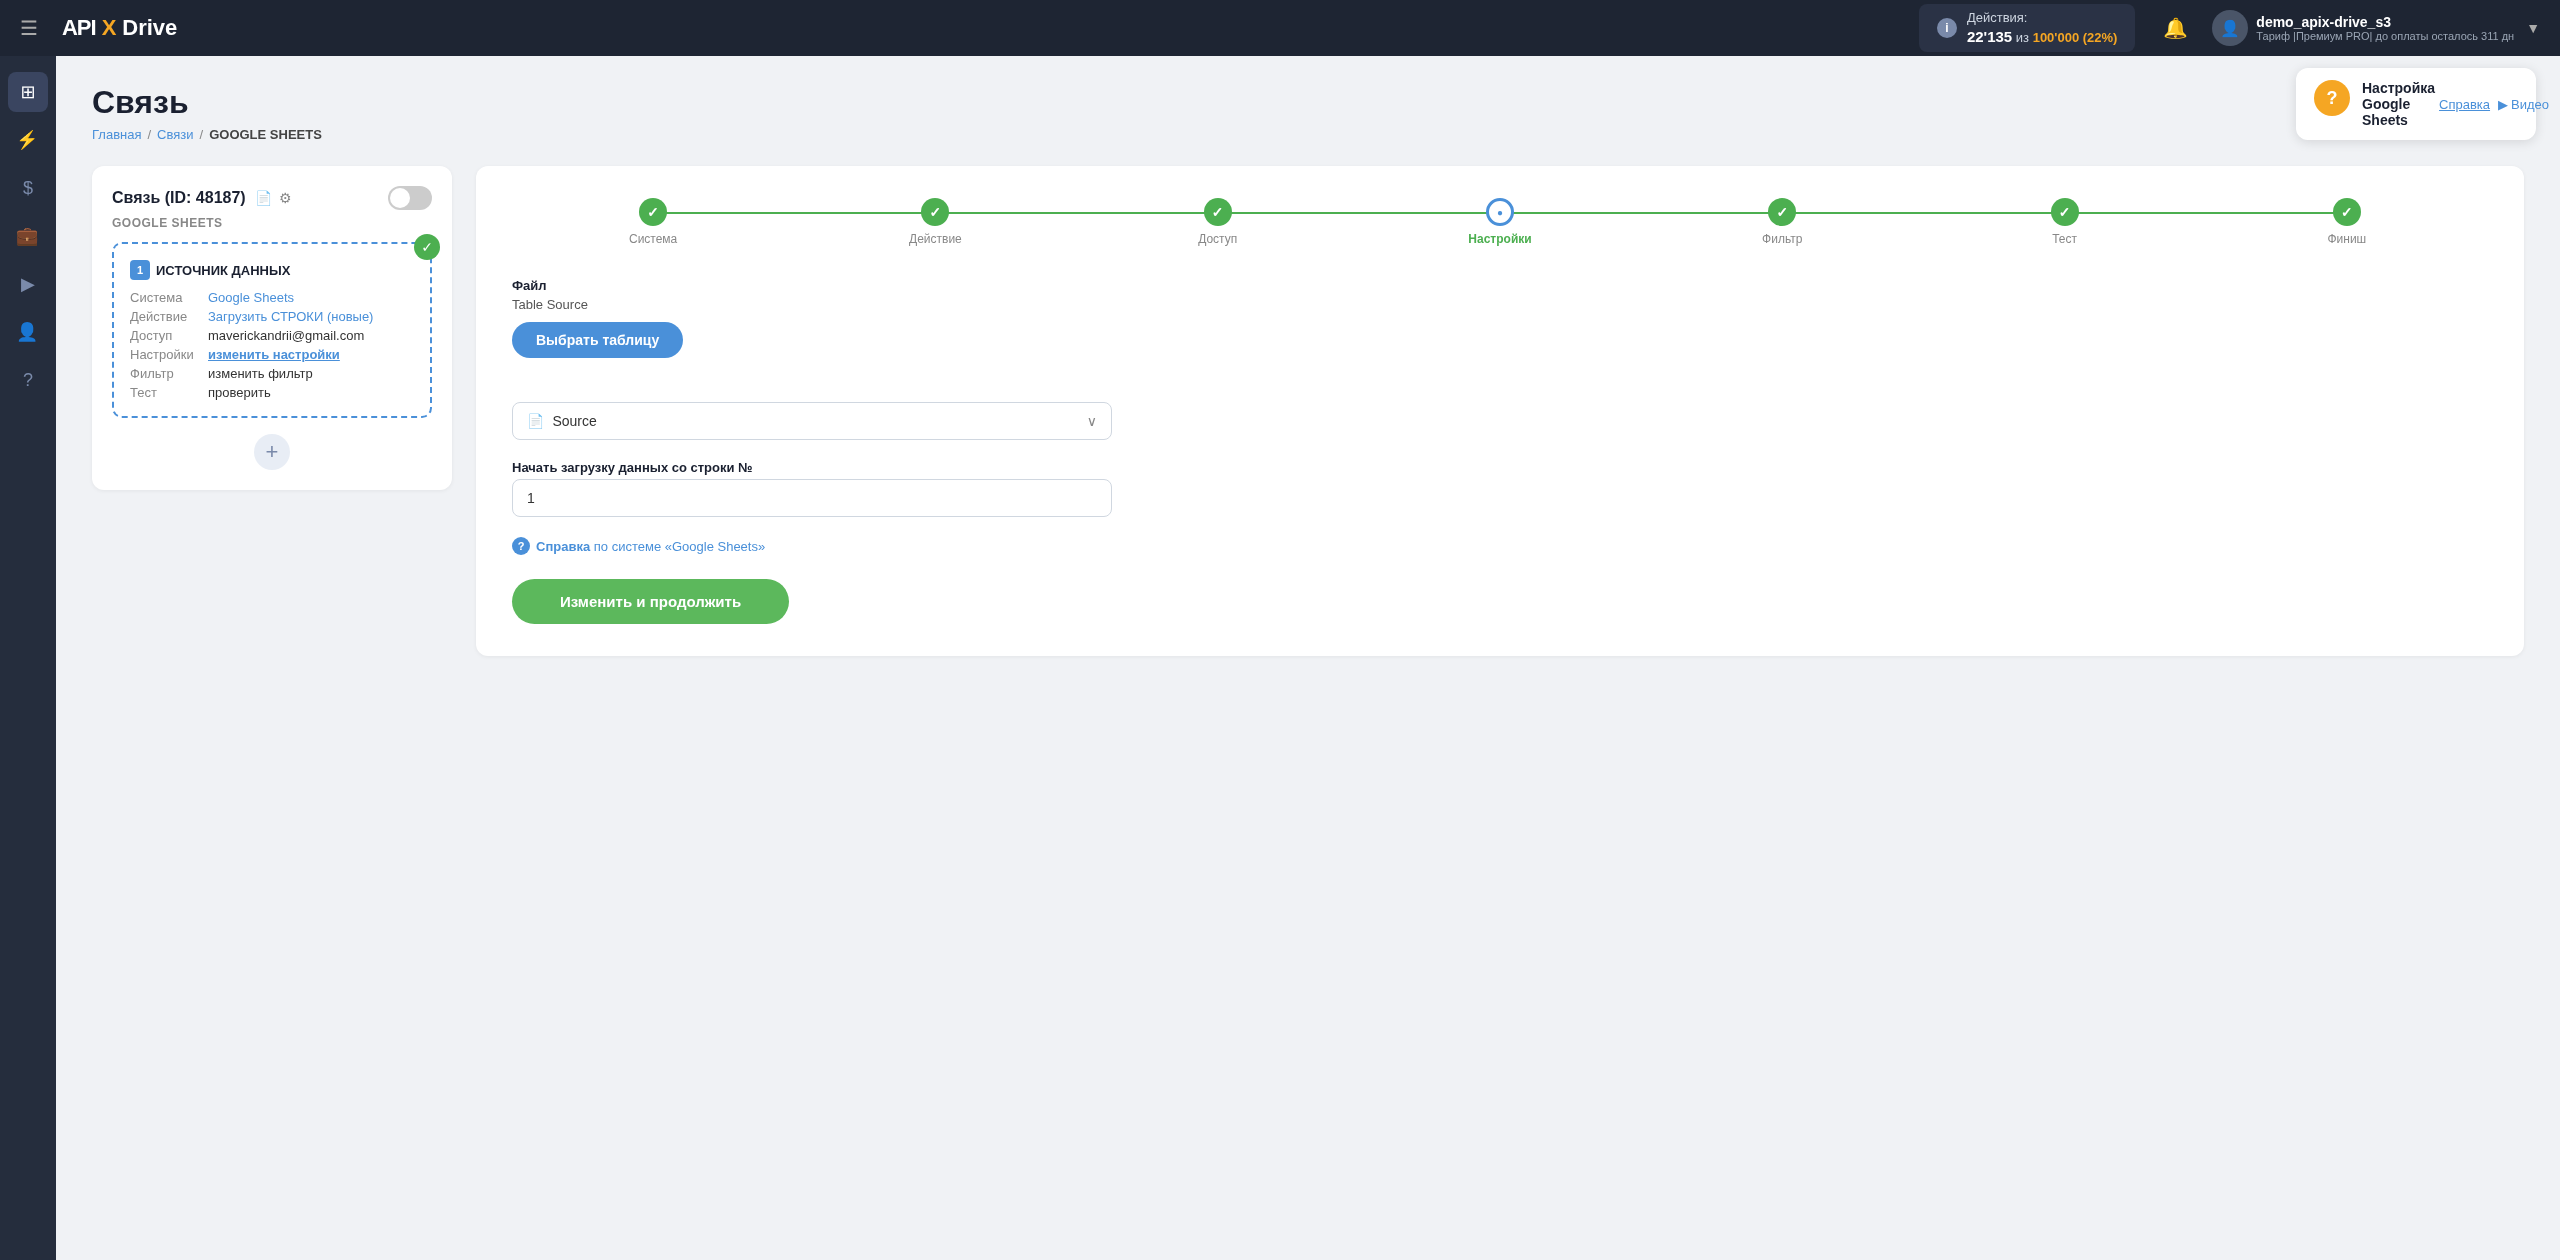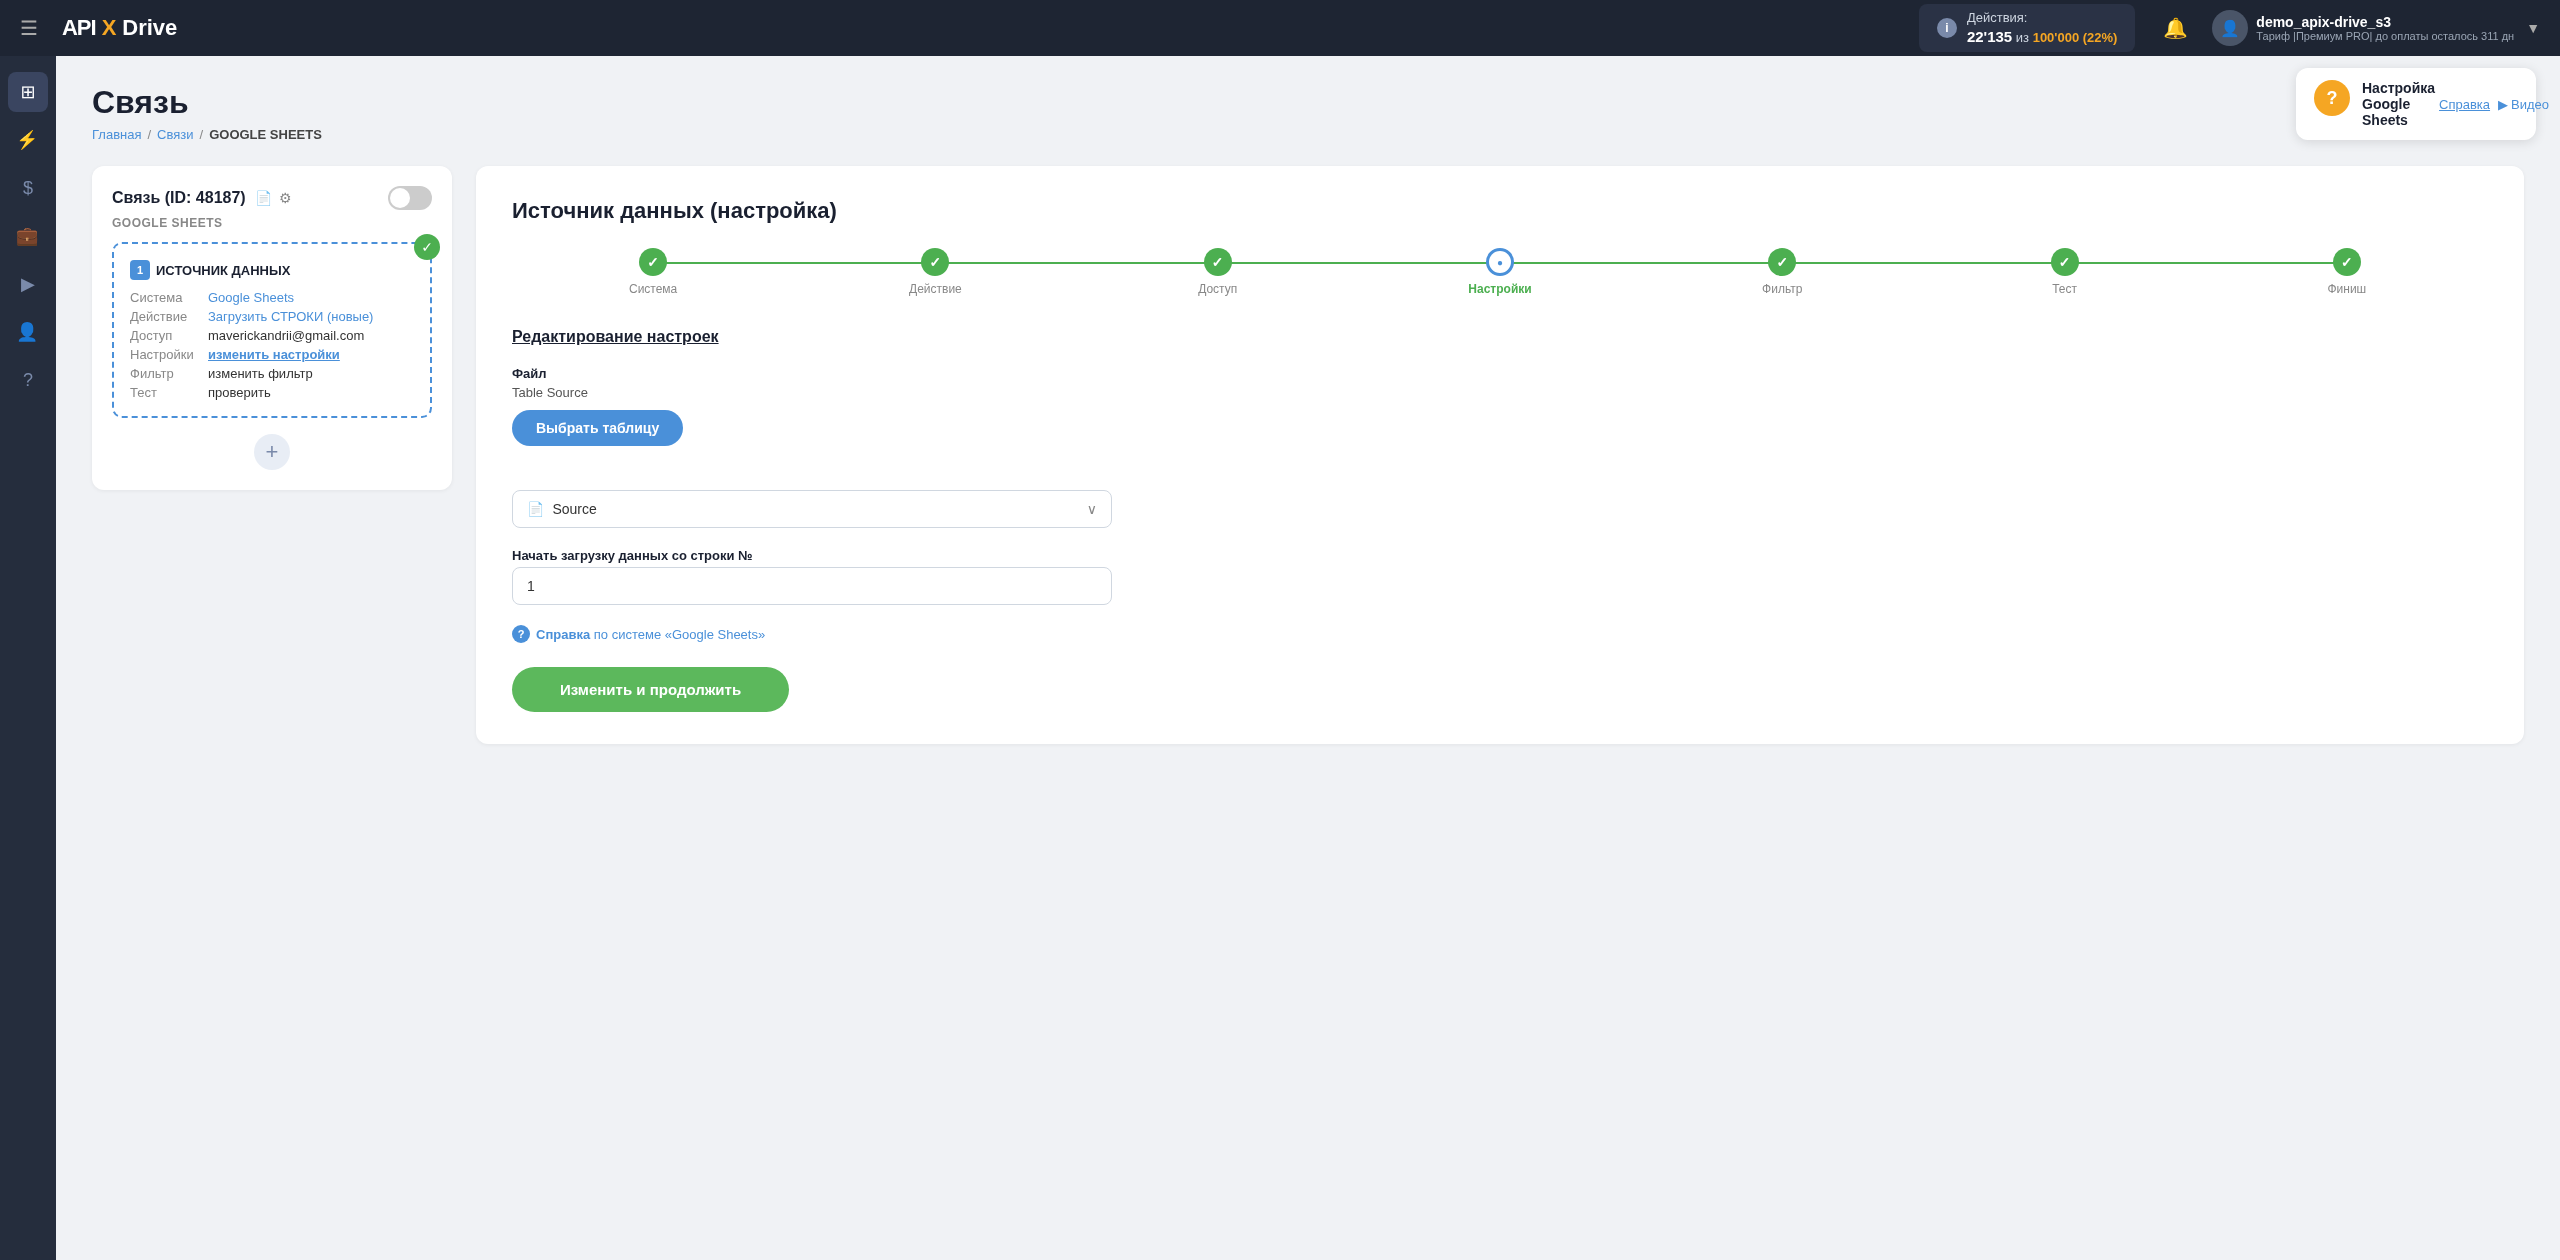--- a/index.html
+++ b/index.html
@@ -357,21 +357,20 @@
               <span class="source-row-key">Тест</span>
               <span class="source-row-val black" style="cursor:pointer;">проверить</span>
             </div>
           </div>
         </div>
 
         <div class="add-btn">+</div>
       </div>
 
       <div class="right-panel">
-        <h2 class="panel-title">Источник данных (настройка)</h2>
 
         <div class="steps">
 
           <div class="step">
             <div class="step-circle done">✓</div>
             <span class="step-label">Система</span>
           </div>
 
           <div class="step">
             <div class="step-circle done">✓</div>
@@ -397,21 +396,20 @@
             <div class="step-circle done">✓</div>
             <span class="step-label">Тест</span>
           </div>
 
           <div class="step">
             <div class="step-circle done">✓</div>
             <span class="step-label">Финиш</span>
           </div>
         </div>
 
-        <div class="edit-heading">Редактирование настроек</div>
 
         <div class="form-group">
           <div class="form-label">Файл</div>
           <div class="form-subtext">Table Source</div>
           <button class="btn-select-table">Выбрать таблицу</button>
         </div>
 
         <div class="form-group">
           <div class="dropdown-select">
             <div style="display:flex; align-items:center;">

